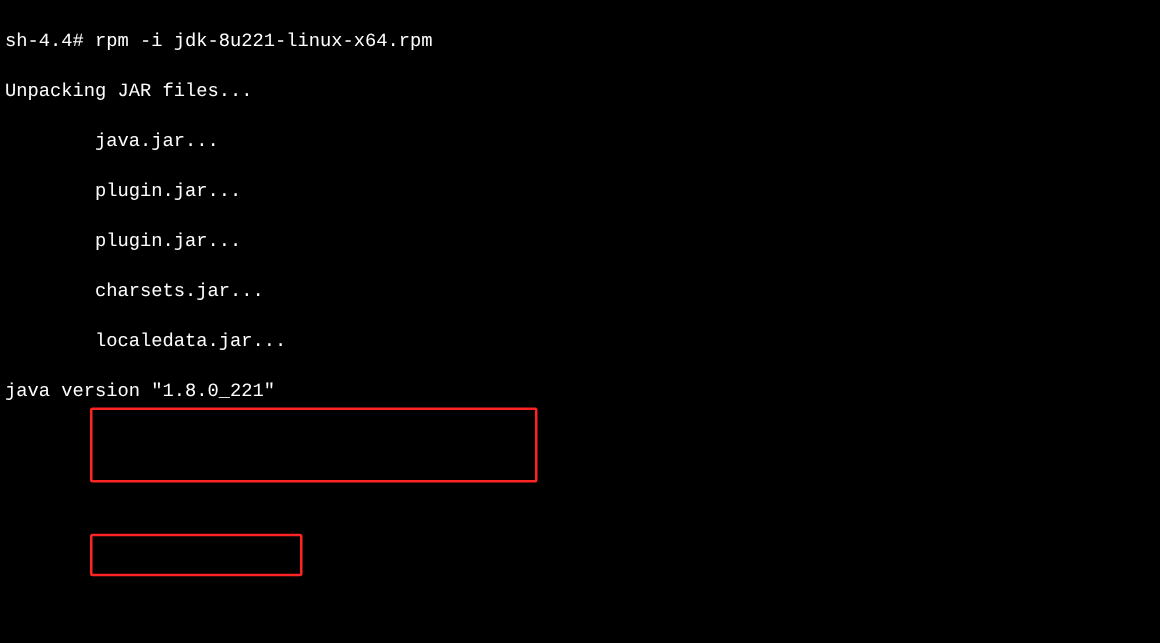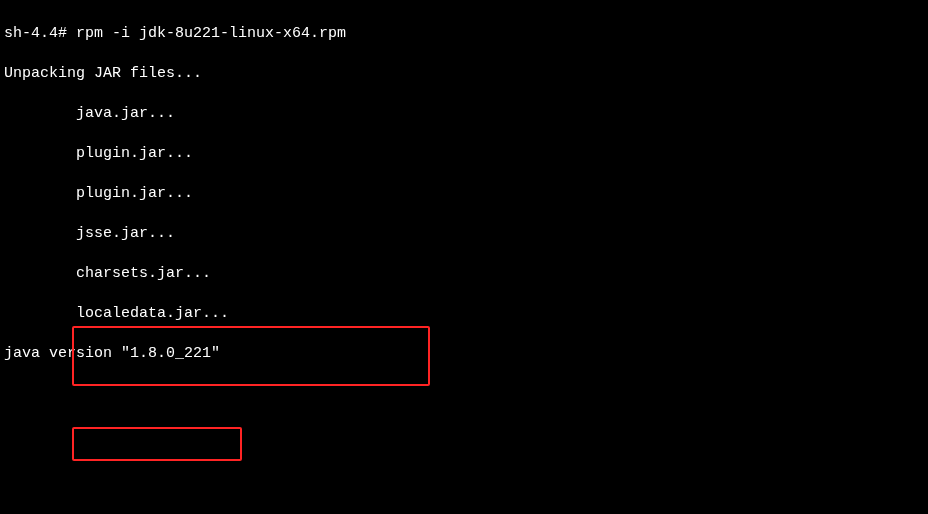--- a/index.html
+++ b/index.html
@@ -47,21 +47,20 @@
 </style>
 </head>
 <body>
 
 <div class="terminal">
 <span class="line">sh-4.4# rpm -i jdk-8u221-linux-x64.rpm</span>
 <span class="line">Unpacking JAR files...</span>
 <span class="line">        java.jar...</span>
 <span class="line">        plugin.jar...</span>
 <span class="line">        plugin.jar...</span>
-<span class="line">        jsse.jar...</span>
 <span class="line">        charsets.jar...</span>
 <span class="line">        localedata.jar...</span>
 <span class="line">java version "1.8.0_221"</span>
 
 
 
 
 
 
 

